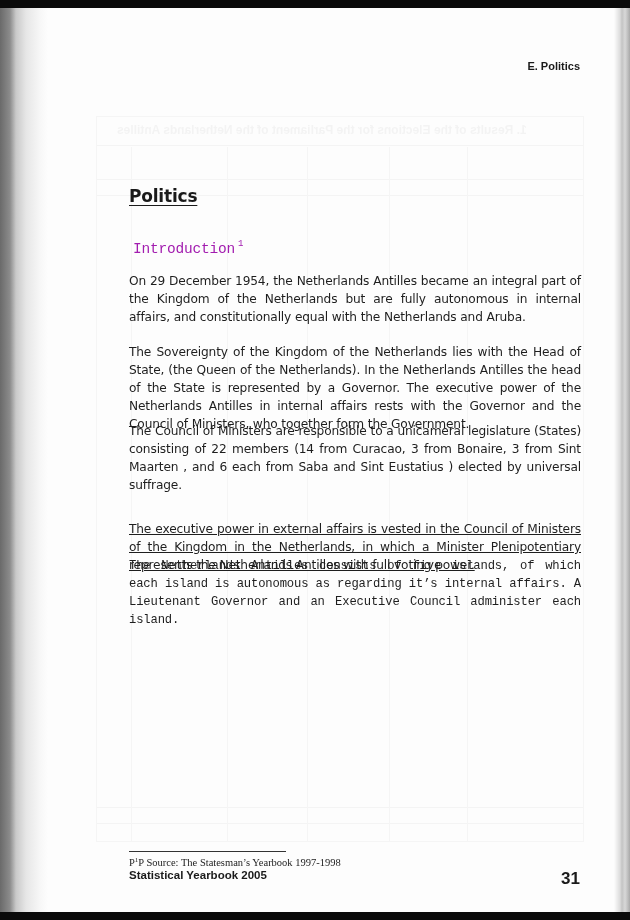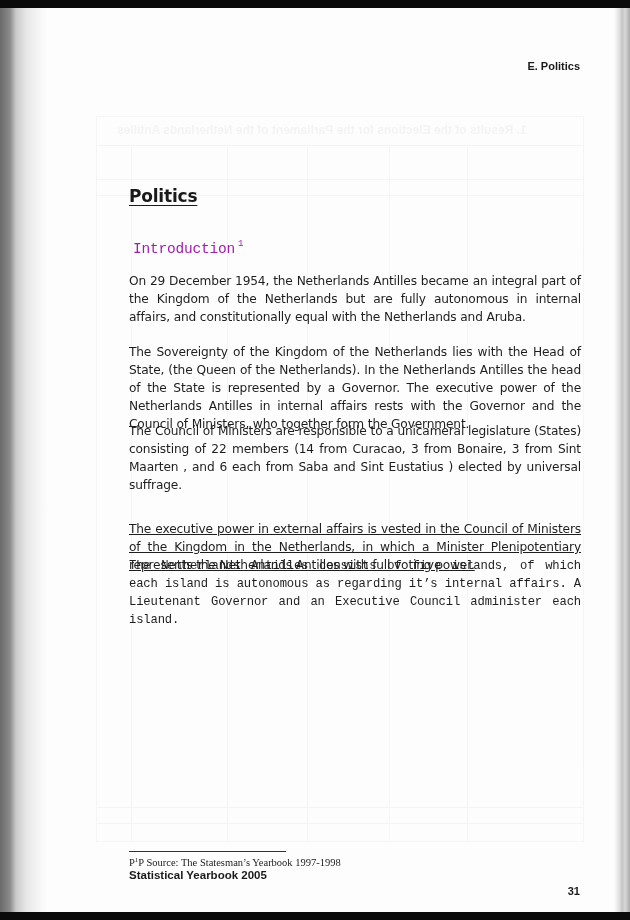--- a/index.html
+++ b/index.html
@@ -65,21 +65,21 @@
       position: absolute; left: 129px; top: 848px;
       font-family: "Liberation Serif", serif; font-size: 10.5px; color: #222;
     }
     .footnote sup { font-size: 7px; vertical-align: 4px; }
     .footer-title {
       position: absolute; left: 129px; top: 861px;
       font-family: "Liberation Sans", sans-serif; font-weight: bold; font-size: 11.5px; color: #1a1a1a; text-align: right;
     }
     .page-number {
       position: absolute; right: 50px; top: 861px;
-      font-family: "Liberation Sans", sans-serif; font-weight: bold; font-size: 11px; color: #1a1a1a; margin-top: 16px;
+      font-family: "Liberation Sans", sans-serif; font-weight: bold; font-size: 17px; color: #1a1a1a;
     }
   </style>
 </head>
 <body>
 
 <div class="page">
   <div class="gutter-shadow"></div>
   <div class="right-edge"></div>
 
   <div class="bleed">

